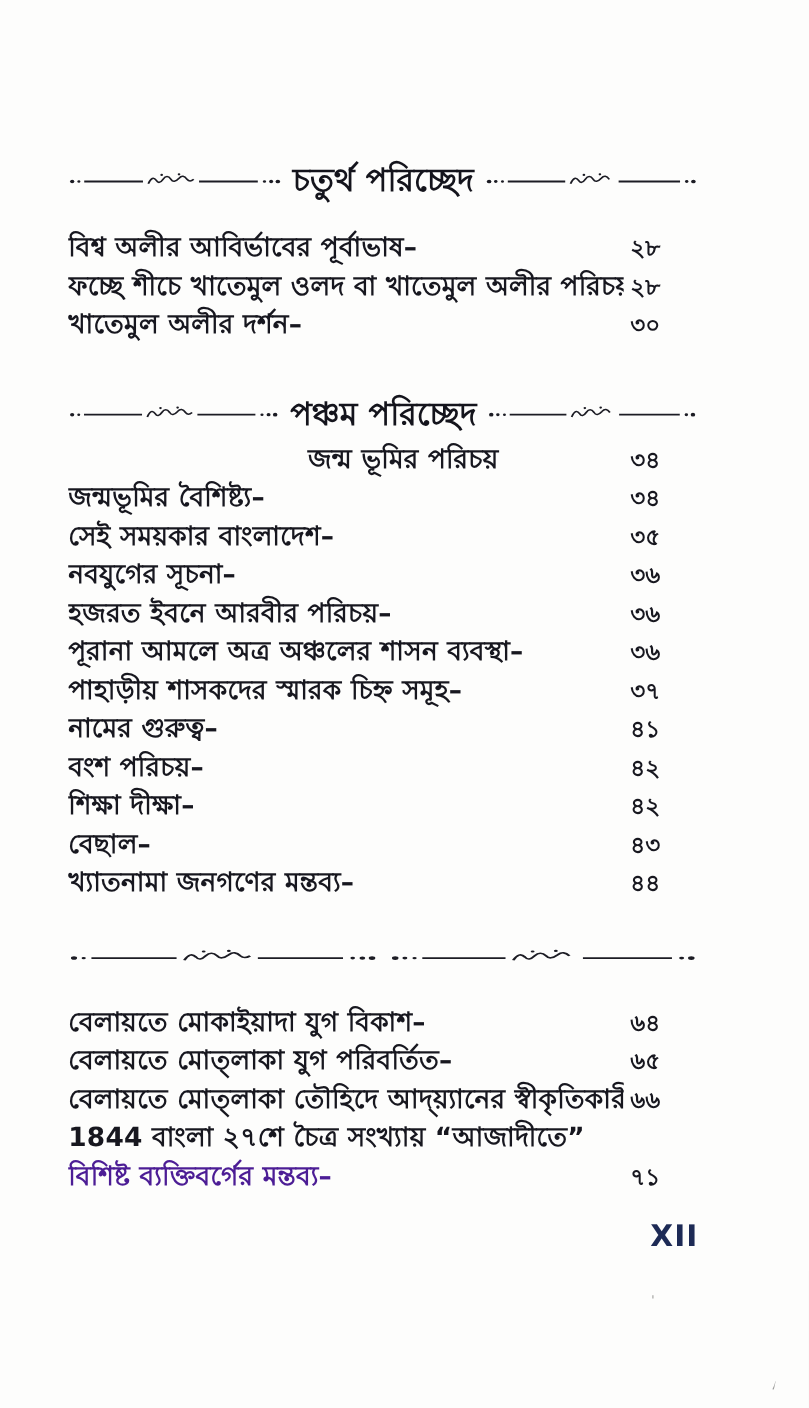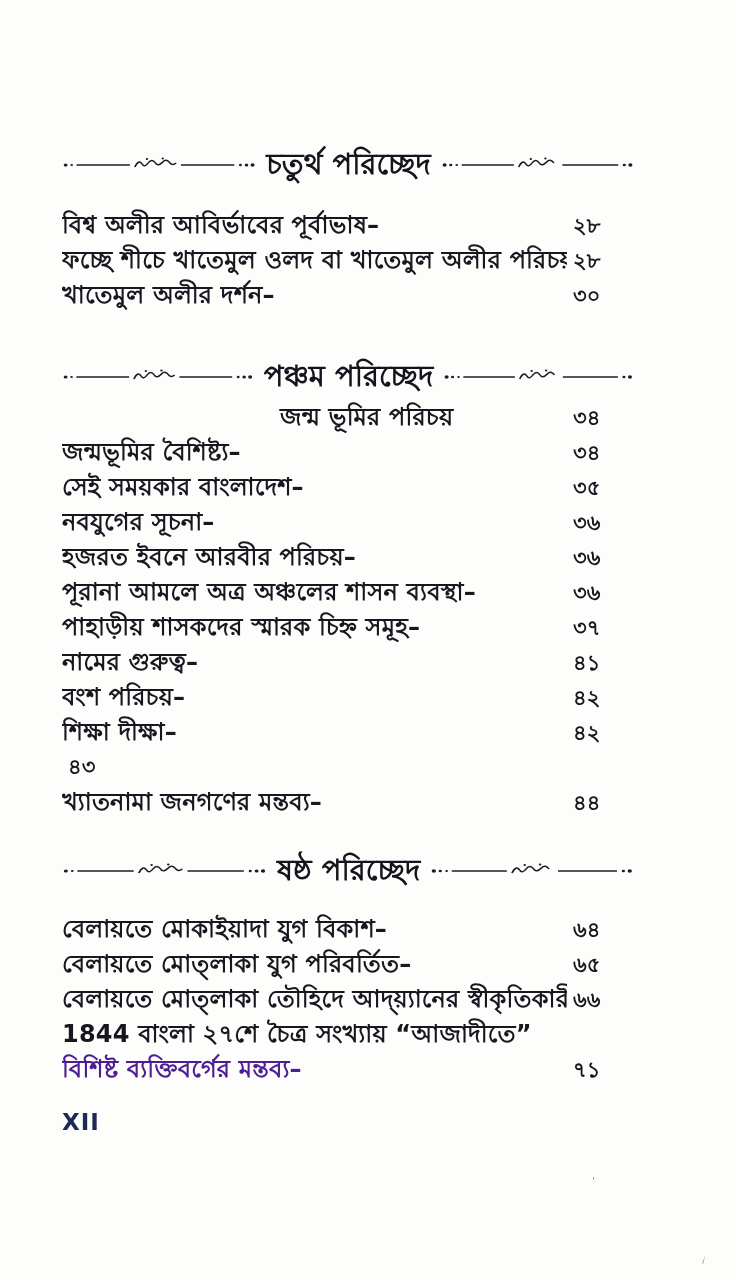--- a/index.html
+++ b/index.html
@@ -56,22 +56,22 @@
   .row.subtitle .t{
     padding-left:218px;
   }
   .row.ink-blue .t{color:#4c1d95;}
   .sec-5 .section-header{margin-top:45px;}
   .sec-5 .entries{margin-top:6px;}
   .sec-6 .section-header{margin-top:32px;}
   .sec-6 .entries{margin-top:24px;}
   .footer{
     margin-top:22px;
-    text-align:left;
-    font-size:23px;
+    text-align:right;
+    font-size:27px;
     font-weight:bold;
     color:#1d2a55;
     letter-spacing:1px;
   }
   .orn path,.orn line{stroke:#1c1c24;}
   .orn circle{fill:#1c1c24;}
   .smudge{
     position:absolute;
     color:#9a9a98;
     font-size:11px;
@@ -201,20 +201,21 @@
         </div>
         <div class="row">
           <span class="t">বংশ পরিচয়–</span>
           <span class="p">৪২</span>
         </div>
         <div class="row">
           <span class="t">শিক্ষা দীক্ষা–</span>
           <span class="p">৪২</span>
         </div>
         <div class="row">
+          <span class="t">বেছাল–</span>
           <span class="p">৪৩</span>
         </div>
         <div class="row">
           <span class="t">খ্যাতনামা জনগণের মন্তব্য–</span>
           <span class="p">৪৪</span>
         </div>
       </div>
     </div>
 
     <div class="section sec-6">
@@ -226,21 +227,20 @@
             <line x1="12" y1="9" x2="56" y2="9" stroke-width="1.6"></line>
             <path d="M60 11 q3 -8 6 -3 q2 4 5 -1 q3 -5 6 0 q2 4 6 -1 q3 -4 6 1 q2 3 5 0" fill="none" stroke-width="1.4"></path>
             <circle cx="70" cy="3" r="1"></circle>
               <circle cx="83" cy="2.5" r="1"></circle>
             <line x1="98" y1="9" x2="142" y2="9" stroke-width="1.6"></line>
             <circle cx="147" cy="9" r="1.2"></circle>
               <circle cx="152" cy="9" r="1.5"></circle>
               <circle cx="157" cy="9" r="1.7"></circle>
           </svg>
         </span>
-        <span class="header-text">ষষ্ঠ পরিচ্ছেদ</span>
         <span class="orn">
           <svg viewBox="0 0 160 16" preserveAspectRatio="none">
             <circle cx="3" cy="9" r="1.7"></circle>
               <circle cx="8" cy="9" r="1.3"></circle>
               <circle cx="13" cy="9" r="1.1"></circle>
             <line x1="17" y1="9" x2="60" y2="9" stroke-width="1.6"></line>
             <path d="M64 11 q3 -8 6 -3 q2 4 5 -1 q3 -5 6 0 q2 4 6 -1 q3 -4 6 1" fill="none" stroke-width="1.4"></path>
             <circle cx="74" cy="3" r="1"></circle>
               <circle cx="86" cy="2.5" r="1"></circle>
             <line x1="100" y1="9" x2="146" y2="9" stroke-width="1.6"></line>

